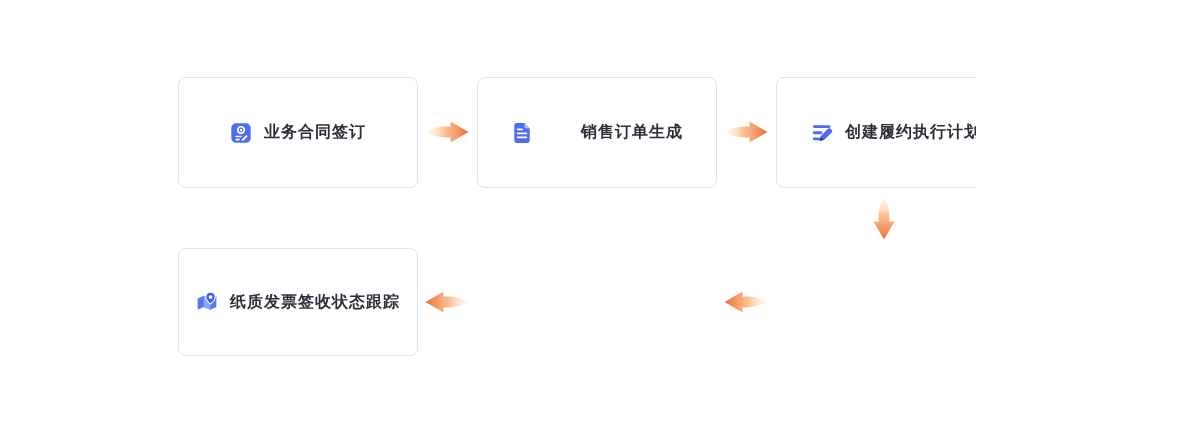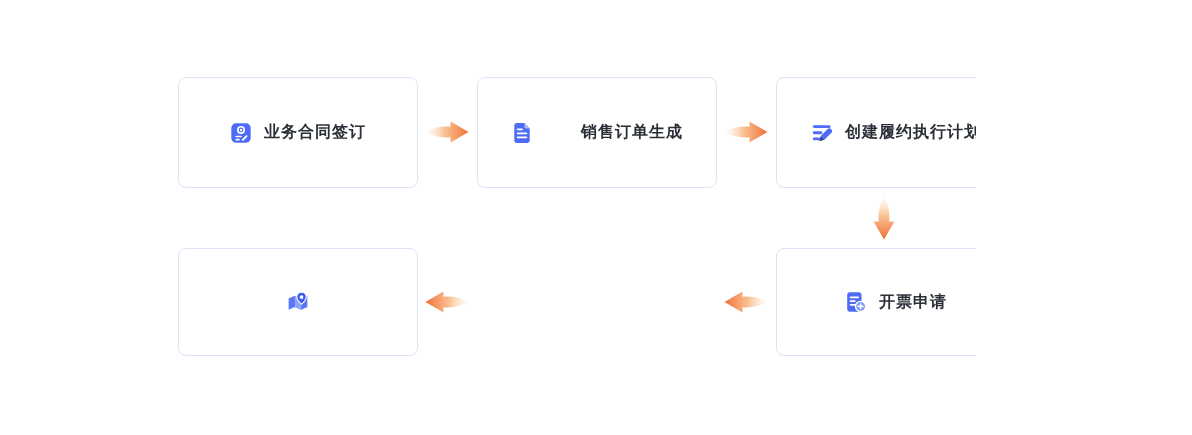--- a/index.html
+++ b/index.html
@@ -89,40 +89,30 @@
     <svg class="icon" viewBox="0 0 20 20">
       <path d="M3 4.2 H16.5" stroke="#4d6bf4" stroke-width="2.6" stroke-linecap="round"></path>
       <path d="M3 9.8 H9" stroke="#4d6bf4" stroke-width="2.6" stroke-linecap="round"></path>
       <path d="M3 15.4 H7" stroke="#4d6bf4" stroke-width="2.6" stroke-linecap="round"></path>
       <path d="M12.2 16.2 L18.8 9.6 C19.5 8.9 19.5 7.8 18.8 7.1 L17.9 6.2 C17.2 5.5 16.1 5.5 15.4 6.2 L8.8 12.8 Z" fill="#4d6bf4"></path>
       <path d="M8.8 12.8 L7.6 17.4 L12.2 16.2 Z" fill="#2a3a8f"></path>
     </svg>
     <span class="label">创建履约执行计划</span>
   </div>
 
-  <div class="node row2 c3">
-    <svg class="icon" viewBox="0 0 20 20">
-      <rect x="2" y="1.2" width="13" height="17.6" rx="2.6" fill="#4d6bf4"></rect>
-      <path d="M5 5.8 H12" stroke="#ffffff" stroke-width="1.5" stroke-linecap="round"></path>
-      <path d="M5 9.2 H9" stroke="#ffffff" stroke-width="1.5" stroke-linecap="round"></path>
-      <path d="M5 12.6 H11" stroke="#ffffff" stroke-width="1.5" stroke-linecap="round"></path>
-      <circle cx="14.2" cy="14" r="4.6" fill="#7b95f8" stroke="#ffffff" stroke-width="1.3"></circle>
-      <path d="M14.2 11.9 V16.1 M12.1 14 H16.3" stroke="#ffffff" stroke-width="1.5" stroke-linecap="round"></path>
-    </svg>
-    <span class="label">开票申请</span>
-  </div>
 
 
   <div class="node row2 c1">
     <svg class="icon" viewBox="0 0 20 20">
       <path d="M1.5 6.8 L7 4.4 L13 6.8 L18.5 4.4 V14.6 L13 17 L7 14.6 L1.5 17 Z" fill="#5a76f3"></path>
       <path d="M7 4.4 L13 6.8 V17 L7 14.6 Z" fill="#8ea6f9"></path>
       <path d="M13.2 1.2 C15.6 1.2 17.5 3.1 17.5 5.5 C17.5 8.4 13.2 12 13.2 12 C13.2 12 8.9 8.4 8.9 5.5 C8.9 3.1 10.8 1.2 13.2 1.2 Z" fill="#3d5bee" stroke="#ffffff" stroke-width="1"></path>
       <circle cx="13.2" cy="5.5" r="1.7" fill="#ffffff"></circle>
     </svg>
+    <span class="label">纸质发票签收状态跟踪</span>
   </div>
 
   <div class="arrow right" id="arrow-1">
     <svg viewBox="0 0 46 30">
       <path d="M1 15 C10 10.5 18 9 26.5 9.8 L26.5 4.5 L44.5 15 L26.5 25.5 L26.5 20.2 C18 21 10 19.5 1 15 Z" fill="url(#arrowGrad)"></path>
     </svg>
   </div>
 
   <div class="arrow right" id="arrow-2">
     <svg viewBox="0 0 46 30">

